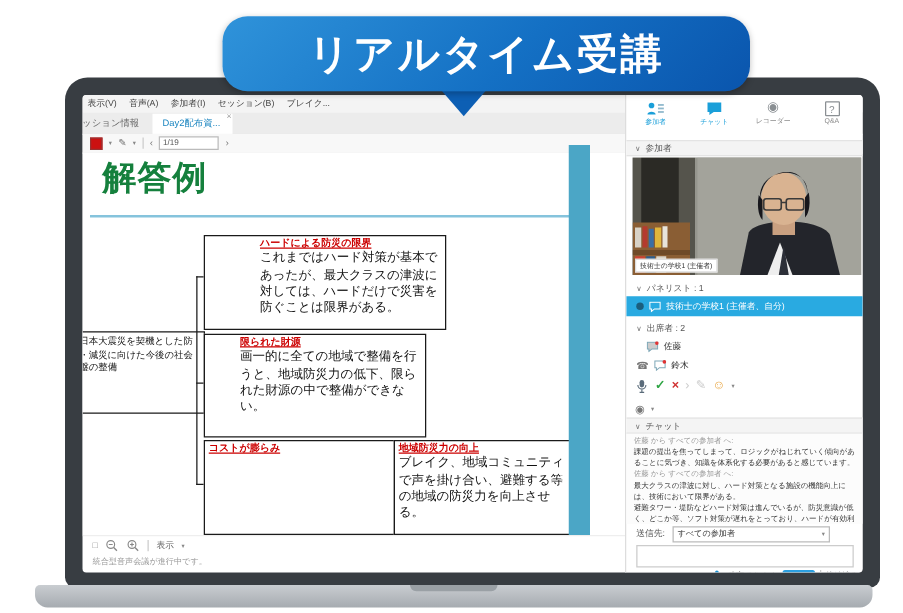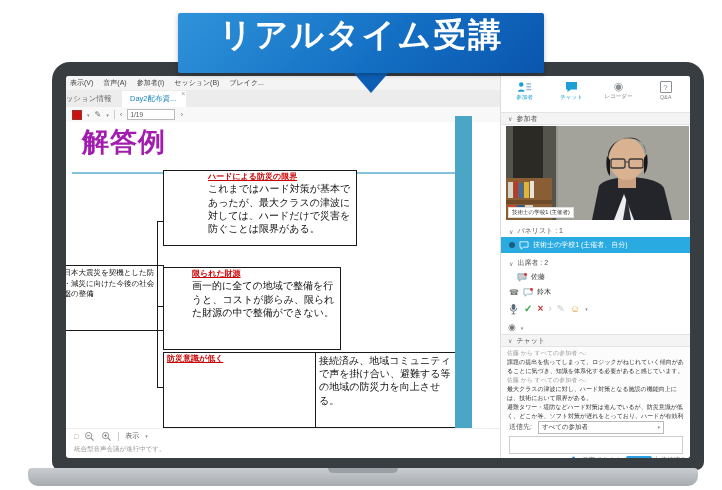--- a/index.html
+++ b/index.html
@@ -1,21 +1,21 @@
 <!DOCTYPE html>
 <html><head>
 <meta charset="utf-8">
 <style>
   html,body{margin:0;padding:0;width:722px;height:490px;background:#fff;overflow:hidden;
     font-family:"Liberation Sans",sans-serif;}
   .stage{position:relative;width:722px;height:490px;}
   
-  .bubble{position:absolute;left:178px;top:13px;width:366px;height:60px;z-index:20;
+  .bubble{position:absolute;left:178px;top:13px;width:422px;height:60px;z-index:20;
     background:linear-gradient(135deg,#2f93da 0%,#1470c4 55%,#0a55ad 100%);
-    border-radius:2px;display:flex;justify-content:center;
+    border-radius:20px;display:flex;align-items:center;justify-content:center;
     box-shadow:0 2px 5px rgba(0,0,0,.25);}
   .bubble span{color:#fff;font-size:33px;font-weight:bold;letter-spacing:2px;}
   .bubble-tail{position:absolute;left:352px;top:71px;width:0;height:0;z-index:19;
     border-left:19px solid transparent;border-right:19px solid transparent;
     border-top:22px solid #0d5fb4;}
   
   .laptop{position:absolute;left:52px;top:62px;width:652px;height:408px;background:#383d42;
     border-radius:18px 18px 8px 8px;}
   .base{position:absolute;left:28px;top:468px;width:670px;height:18px;
     background:linear-gradient(#c9cdd1,#a6abb0);border-radius:4px 4px 10px 10px;}
@@ -33,21 +33,21 @@
   .tab-close{position:absolute;right:1px;top:-1px;color:#999;font-size:7px;}
   .toolbar{position:absolute;left:0;top:31px;width:624px;height:15px;background:#f8f8f8;
     border-bottom:1px solid #e0e0e0;display:flex;align-items:center;gap:5px;padding-left:6px;
     font-size:8px;color:#777;}
   .swatch{width:8px;height:8px;background:#cc1111;border:1px solid #993333;display:inline-block;}
   .pagebox{width:42px;height:9px;border:1px solid #bbb;background:#fff;font-size:6.5px;
     color:#555;padding:0 2px;display:inline-flex;align-items:center;}
   .carety{font-size:5px;color:#888;}
   
   .viewer{position:absolute;left:0;top:46px;width:434px;height:306px;background:#fff;overflow:hidden;}
-  .slide-title{position:absolute;left:16px;top:2px;font-size:27px;font-weight:bold;color:#a21caf;letter-spacing:1px;}
+  .slide-title{position:absolute;left:16px;top:2px;font-size:27px;font-weight:bold;color:#15803d;letter-spacing:1px;}
   .slide-rule{position:absolute;left:6px;top:50px;width:384px;height:2px;background:#85c3dc;}
   .colhead{position:absolute;top:57px;font-size:8px;color:#222;text-align:center;}
   .box{position:absolute;border:1px solid #1a1a1a;background:#fff;padding:1px 3px;overflow:hidden;}
   .bt{font-size:8px;font-weight:bold;color:#cc0000;text-decoration:underline;line-height:1.3;}
   .bb{font-size:10px;line-height:1.32;color:#111;}
   .sidebox{position:absolute;left:-14px;top:143px;width:104px;height:60px;border:1px solid #1a1a1a;
     background:#fff;padding:2px 3px;font-size:7.5px;line-height:1.4;color:#111;overflow:hidden;}
   .cline{position:absolute;background:#1a1a1a;}
   .bluebar{position:absolute;left:389px;top:40px;width:17px;height:312px;background:#4ba6c6;}
   
@@ -137,34 +137,35 @@
         <div class="sidebox">東日本大震災を契機とした防災・減災に向けた今後の社会基盤の整備</div>
 
         <div class="cline" style="left:91px;top:99px;width:1px;height:167px;"></div>
         <div class="cline" style="left:91px;top:99px;width:6px;height:1px;"></div>
         <div class="cline" style="left:91px;top:184px;width:6px;height:1px;"></div>
         <div class="cline" style="left:91px;top:265px;width:6px;height:1px;"></div>
         <div class="cline" style="left:242px;top:99px;width:7px;height:1px;"></div>
         <div class="cline" style="left:242px;top:184px;width:7px;height:1px;"></div>
         <div class="cline" style="left:242px;top:265px;width:7px;height:1px;"></div>
 
-        <div class="box" style="left:97px;top:48px;width:145px;height:72px;padding-left:44px;">
+        <div class="box" style="left:97px;top:66px;width:145px;height:72px;padding-left:44px;">
           <div class="bt">ハードによる防災の限界</div>
           <div class="bb">これまではハード対策が基本であったが、最大クラスの津波に対しては、ハードだけで災害を防ぐことは限界がある。</div>
         </div>
         <div class="box" style="left:97px;top:145px;width:145px;height:79px;padding-left:28px;">
           <div class="bt">限られた財源</div>
-          <div class="bb">画一的に全ての地域で整備を行うと、コストが膨らみ、限られた財源の中で整備ができない。</div>
+          <div class="bb">画一的に全ての地域で整備を行うと、地域防災力の低下、限られた財源の中で整備ができない。</div>
         </div>
         <div class="box" style="left:97px;top:230px;width:145px;height:72px;">
-          <div class="bt">防災意識が低く</div>
+          <div class="bt">コストが膨らみ</div>
         </div>
 
         <div class="box" style="left:249px;top:230px;width:138px;height:72px;">
-          <div class="bb">接続済み、地域コミュニティで声を掛け合い、避難する等の地域の防災力を向上させる。</div>
+          <div class="bt">地域防災力の向上</div>
+          <div class="bb">ブレイク、地域コミュニティで声を掛け合い、避難する等の地域の防災力を向上させる。</div>
         </div>
       </div>
 
       <div class="bluebar"></div>
 
       <div class="zoombar">
         <span style="color:#888;">□</span>
         <svg width="11" height="11" viewBox="0 0 12 12">
           <circle cx="5" cy="5" r="3.4" fill="none" stroke="#888" stroke-width="1"></circle>
           <line x1="3.3" y1="5" x2="6.7" y2="5" stroke="#888" stroke-width="1"></line>

